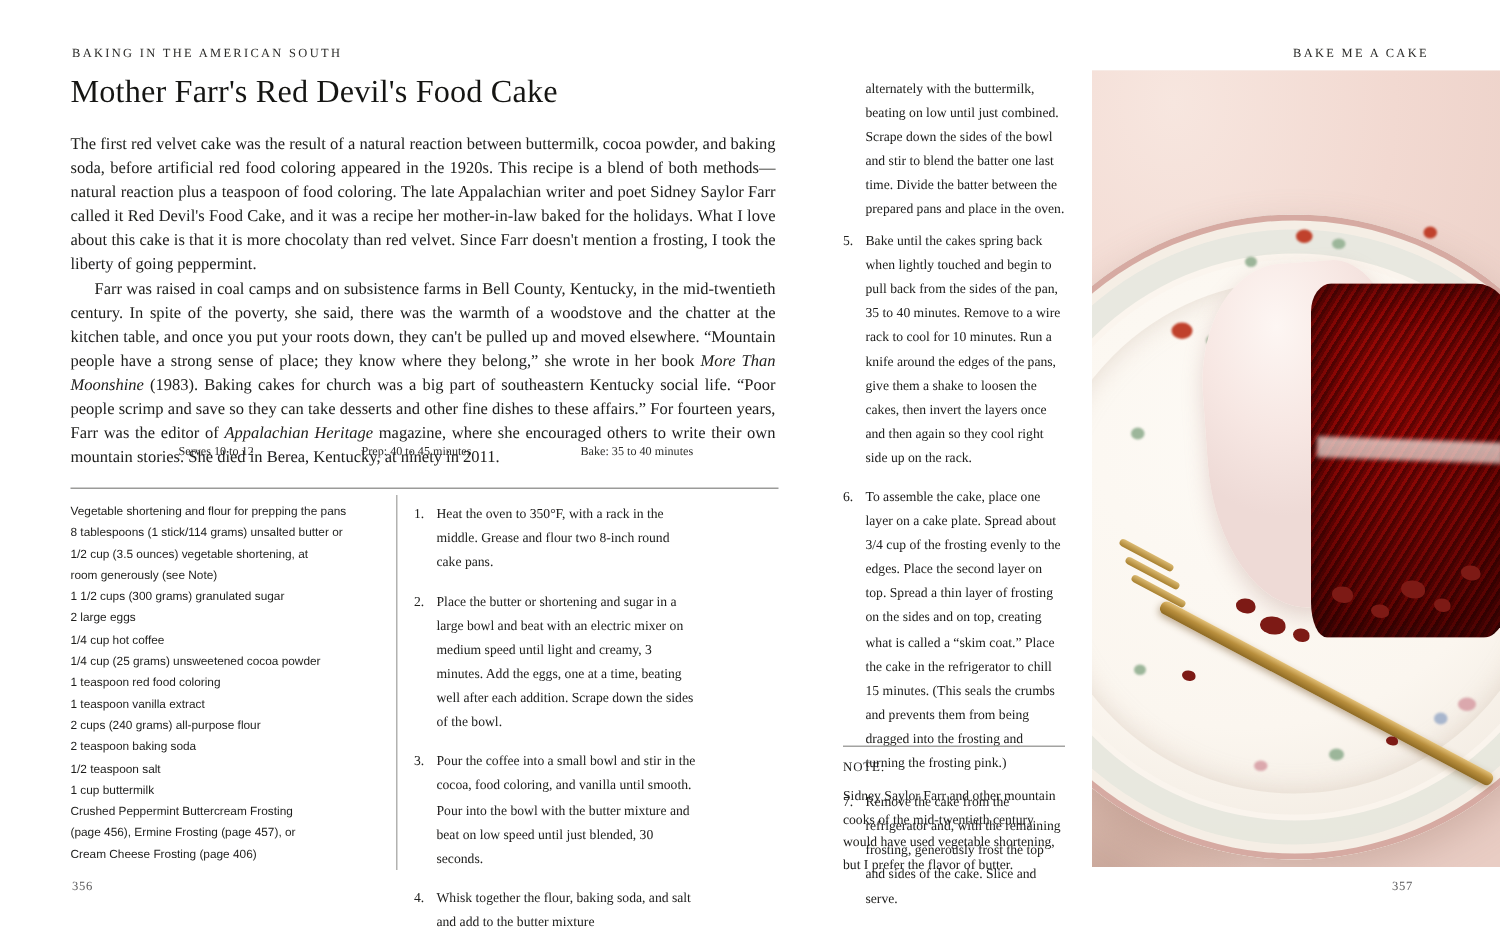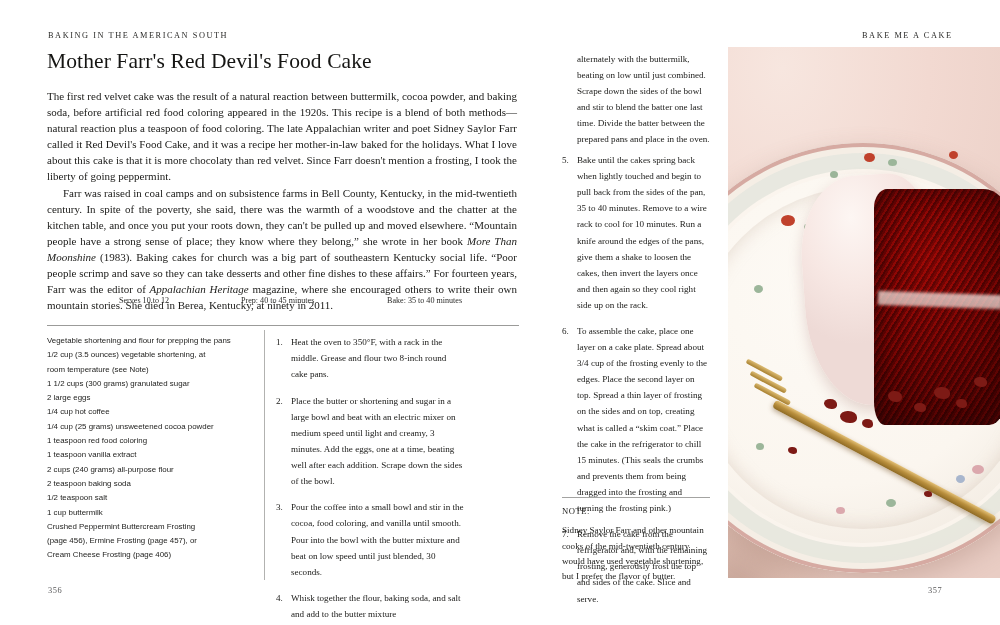--- a/index.html
+++ b/index.html
@@ -339,22 +339,23 @@
     <span class="m1">Prep: 40 to 45 minutes</span>
     <span class="m2">Bake: 35 to 40 minutes</span>
   </div>
 
   <div class="rule"></div>
   <div class="coldiv"></div>
 
   <div class="ingredients">
     <ul id="ing-list">
         <li>Vegetable shortening and flour for prepping the pans</li>
+        <li>8 tablespoons (1 stick/114 grams) unsalted butter or</li>
         <li class="ing-cont">1/2 cup (3.5 ounces) vegetable shortening, at</li>
-        <li class="ing-cont">room temperature (see Note)</li>
+        <li class="ing-cont">room generously (see Note)</li>
         <li>1 1/2 cups (300 grams) granulated sugar</li>
         <li>2 large eggs</li>
         <li>1/4 cup hot coffee</li>
         <li>1/4 cup (25 grams) unsweetened cocoa powder</li>
         <li>1 teaspoon red food coloring</li>
         <li>1 teaspoon vanilla extract</li>
         <li>2 cups (240 grams) all-purpose flour</li>
         <li>2 teaspoon baking soda</li>
         <li>1/2 teaspoon salt</li>
         <li>1 cup buttermilk</li>

